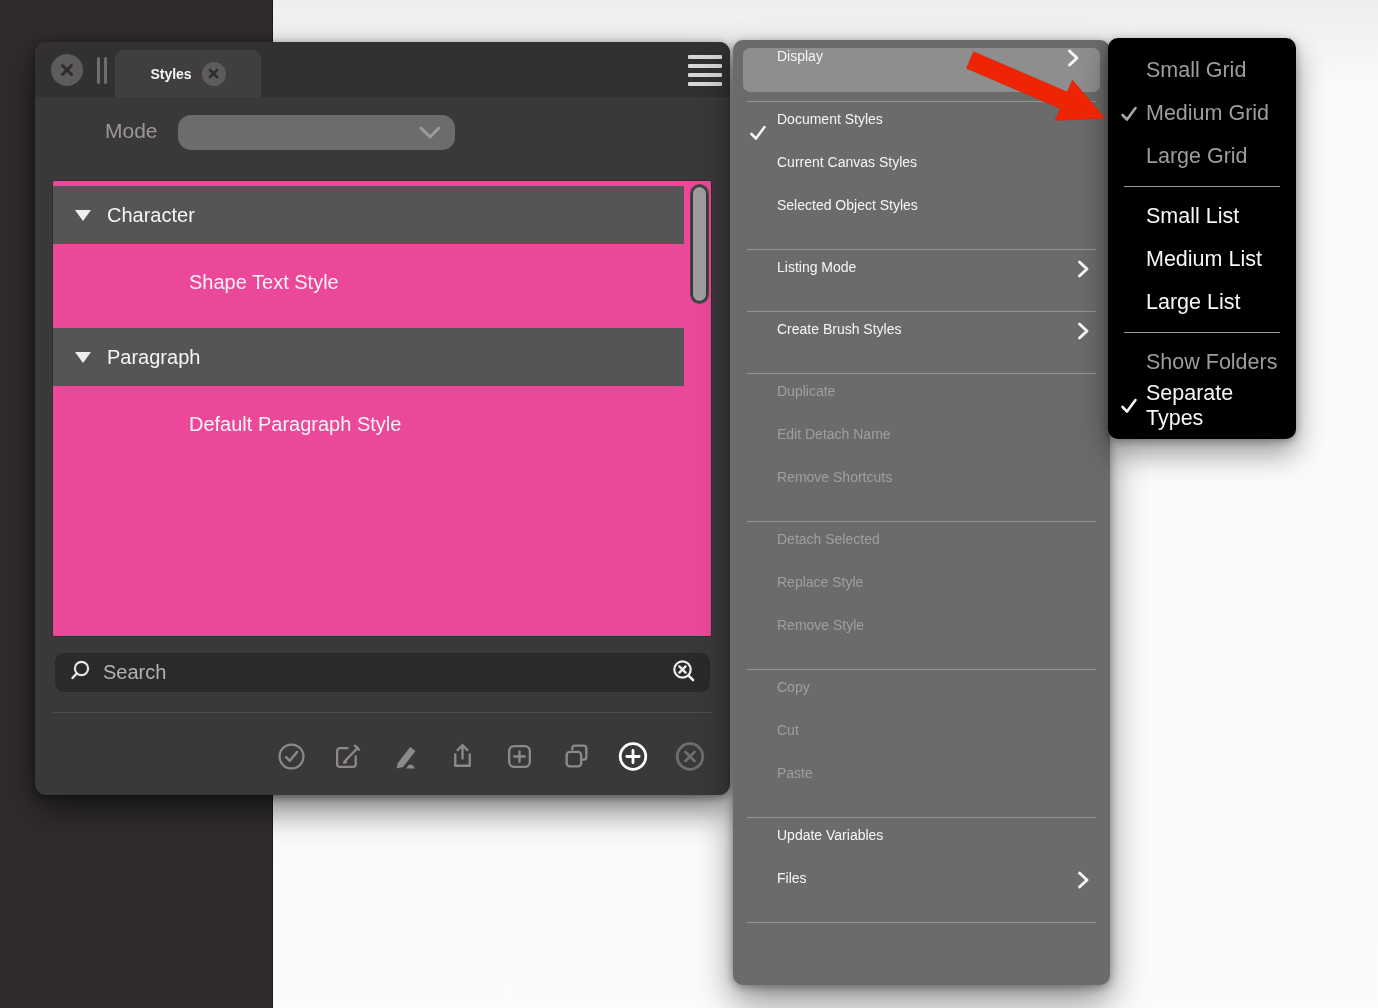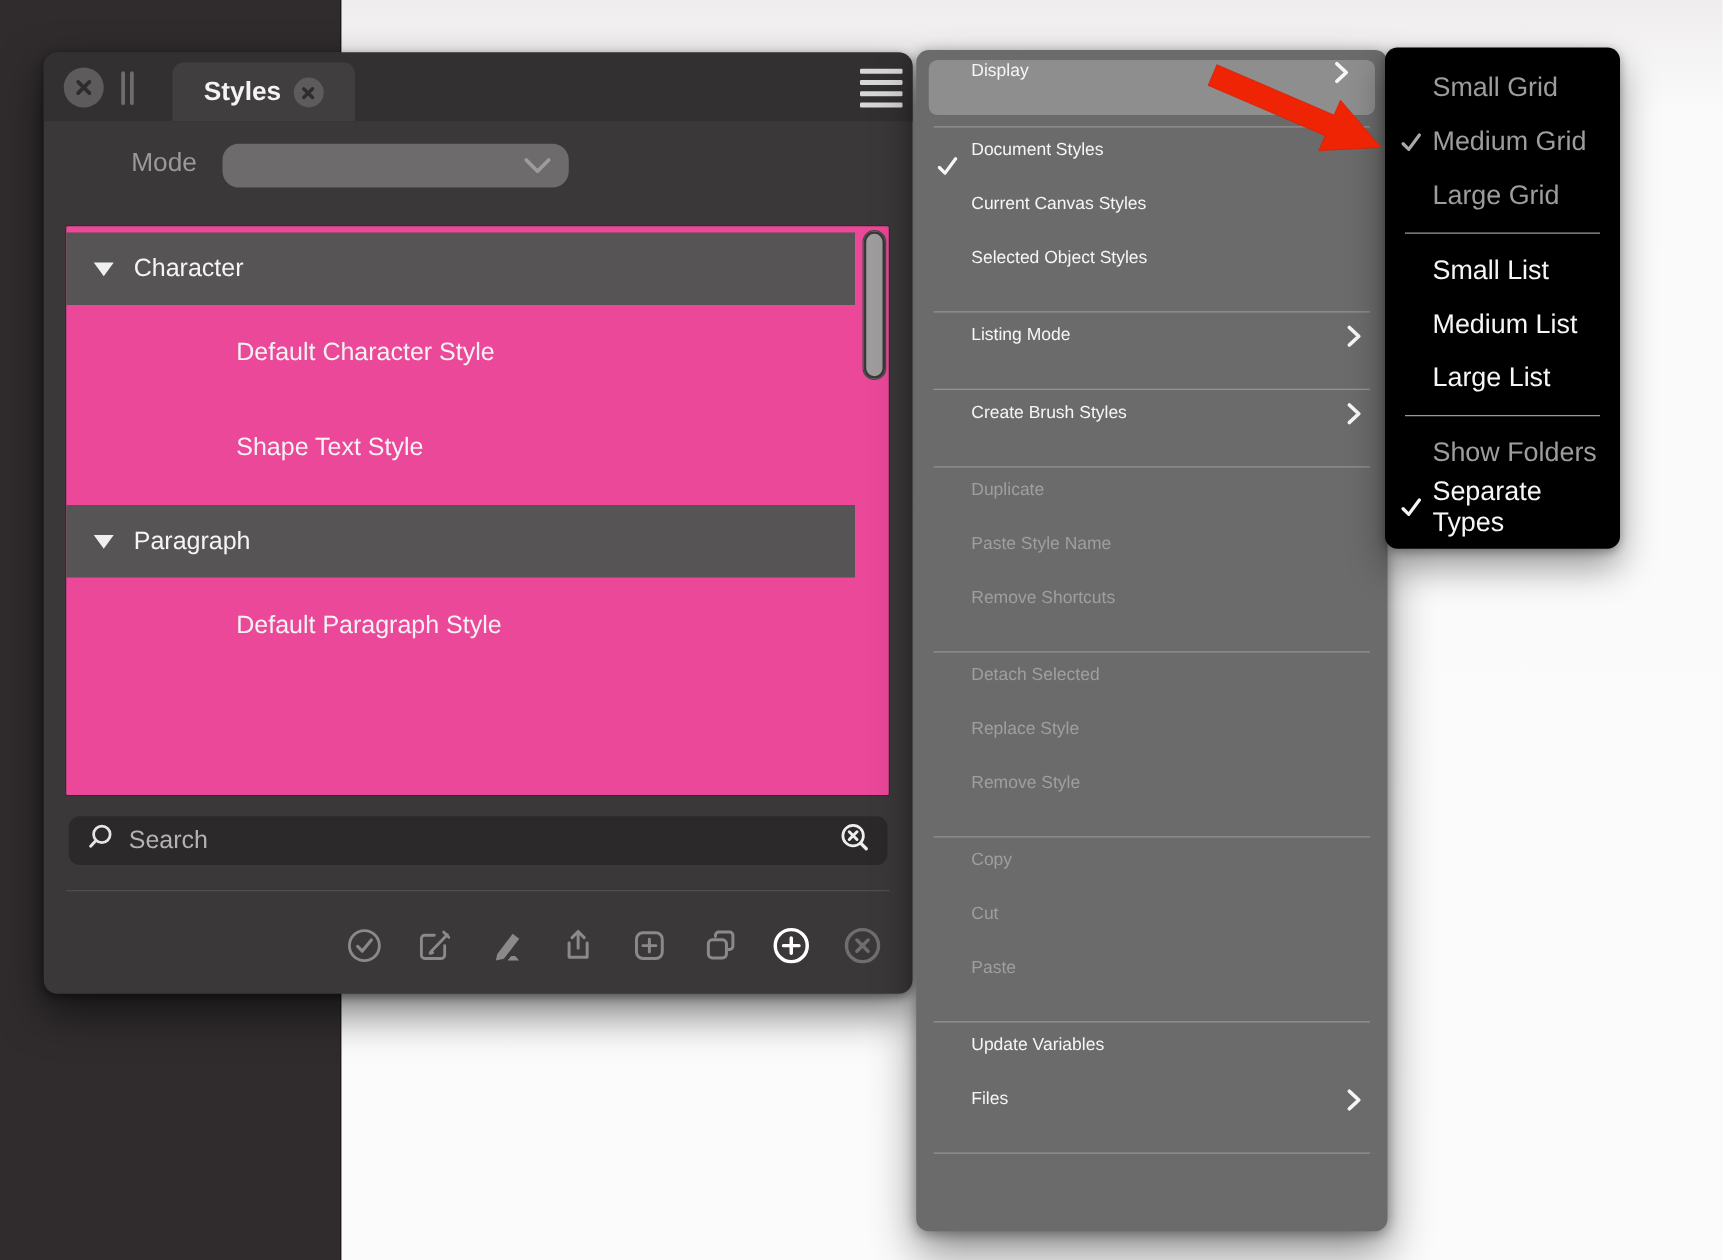--- a/index.html
+++ b/index.html
@@ -13,22 +13,22 @@
 
   
   .panel{position:absolute;left:35px;top:42px;width:695px;height:753px;background:#3b3839;border-radius:11px;
          box-shadow:0 14px 34px rgba(0,0,0,.55),0 2px 8px rgba(0,0,0,.4);}
   .panel-header{position:absolute;left:0;top:0;width:100%;height:55px;background:#333031;border-radius:11px 11px 0 0;}
   .circle-btn{position:absolute;left:16px;top:12px;width:32px;height:32px;border-radius:50%;background:#5e5b5c;
               display:flex;align-items:center;justify-content:center;}
   .circle-btn svg{display:block;}
   .drag-handle{position:absolute;left:62px;top:15px;height:27px;display:flex;gap:4px;}
   .drag-handle span{width:3px;height:27px;background:#6f6c6d;border-radius:1.5px;}
-  .tab{position:absolute;left:103px;top:8px;width:146px;height:47px;background:#413e3f;border-radius:9px 9px 0 0;
-       display:flex;align-items:center;justify-content:center;gap:10px;color:#f5f4f4;font-size:21px;font-weight:600;}
+  .tab{position:absolute;left:80px;top:8px;width:146px;height:47px;background:#413e3f;border-radius:9px 9px 0 0;
+       display:flex;align-items:center;justify-content:center;gap:10px;color:#f5f4f4;font-size:14px;font-weight:600;}
   .tab-close{width:24px;height:24px;border-radius:50%;background:#5e5b5c;display:flex;align-items:center;justify-content:center;}
   .hamburger{position:absolute;left:653px;top:13px;width:34px;height:31px;display:flex;flex-direction:column;justify-content:space-between;}
   .hamburger span{height:3.5px;background:#d9d8d8;border-radius:1px;}
 
   .mode-row{position:absolute;left:0;top:55px;width:100%;height:68px;}
   .mode-label{position:absolute;left:70px;top:22px;font-size:21px;color:#9b9899;}
   .mode-select{position:absolute;left:143px;top:18px;width:277px;height:35px;background:#6e6b6c;border-radius:13px;}
   .mode-select svg{position:absolute;right:14px;top:11px;}
 
   .list{position:absolute;left:17px;top:138px;width:660px;height:457px;background:#ec4899;border:1px solid #332f30;
@@ -115,23 +115,20 @@
         </svg>
     </div>
   </div>
 
   <div class="list">
     <div class="section-header">
       <span class="tri"></span>
       <span>Character</span>
     </div>
     <div class="style-item">
-      <span>Default Character Style</span>
-    </div>
-    <div class="style-item">
       <span>Shape Text Style</span>
     </div>
     <div class="gap"></div>
     <div class="section-header">
       <span class="tri"></span>
       <span>Paragraph</span>
     </div>
     <div class="style-item">
       <span>Default Paragraph Style</span>
     </div>
@@ -253,21 +250,21 @@
       <svg width="13" height="20" viewBox="0 0 13 20">
           <path d="M2.5 3 L10 10 L2.5 17" stroke="#f6f6f6" stroke-width="3" fill="none" stroke-linecap="round" stroke-linejoin="round"></path>
         </svg>
     </span>
   </div>
   <div class="m-sep"></div>
   <div class="m-item dis">
       <span>Duplicate</span>
     </div>
   <div class="m-item dis">
-      <span>Paste Style Name</span>
+      <span>Edit Detach Name</span>
     </div>
   <div class="m-item dis">
       <span>Remove Shortcuts</span>
     </div>
   <div class="m-sep"></div>
   <div class="m-item dis">
       <span>Detach Selected</span>
     </div>
   <div class="m-item dis">
       <span>Replace Style</span>

